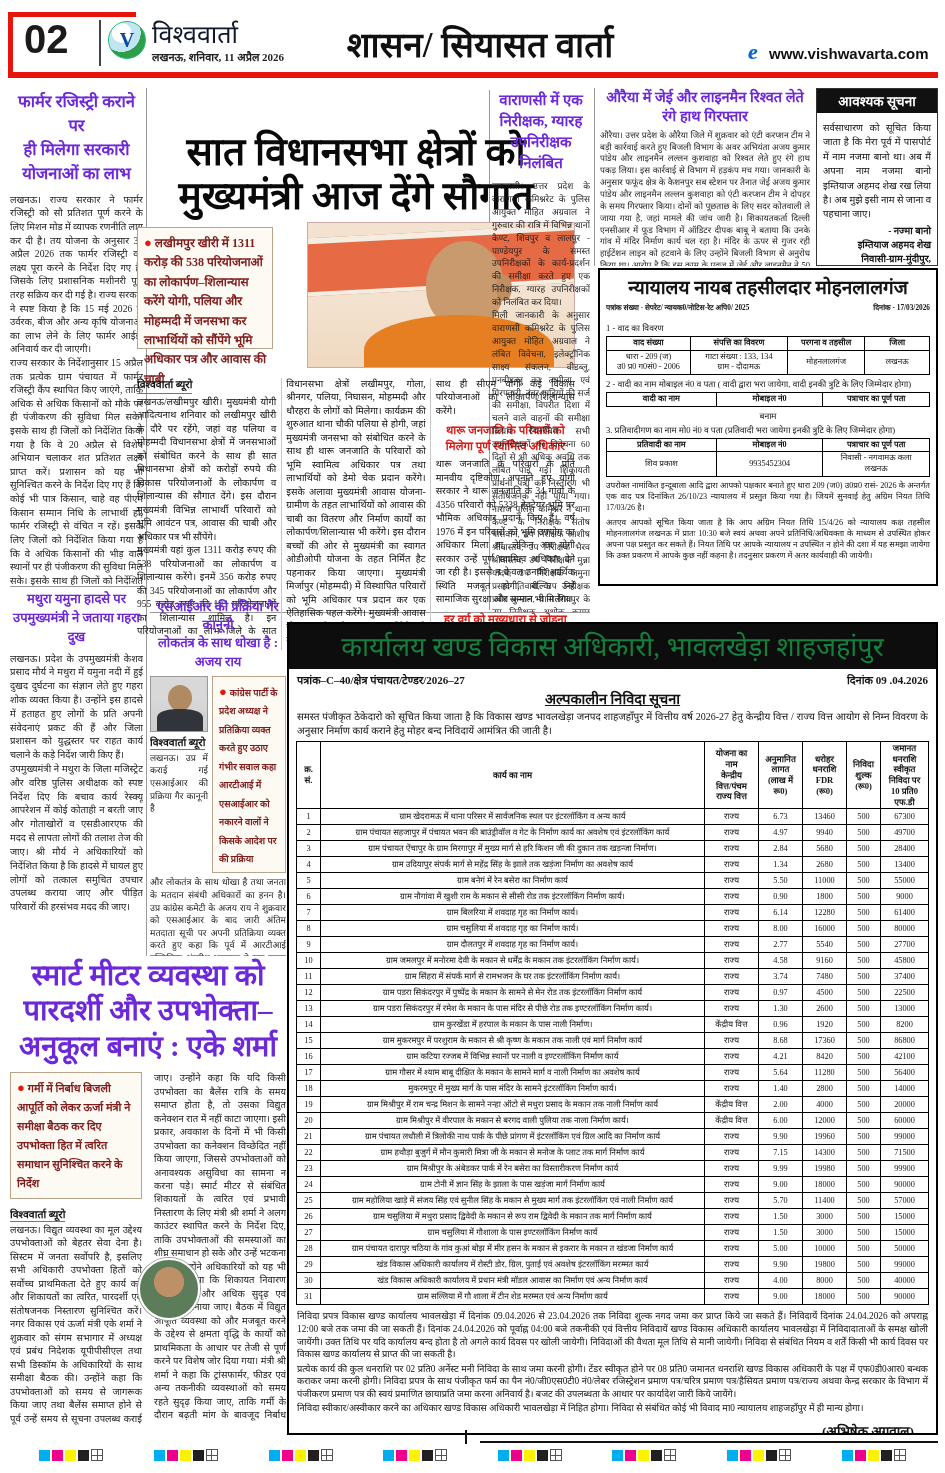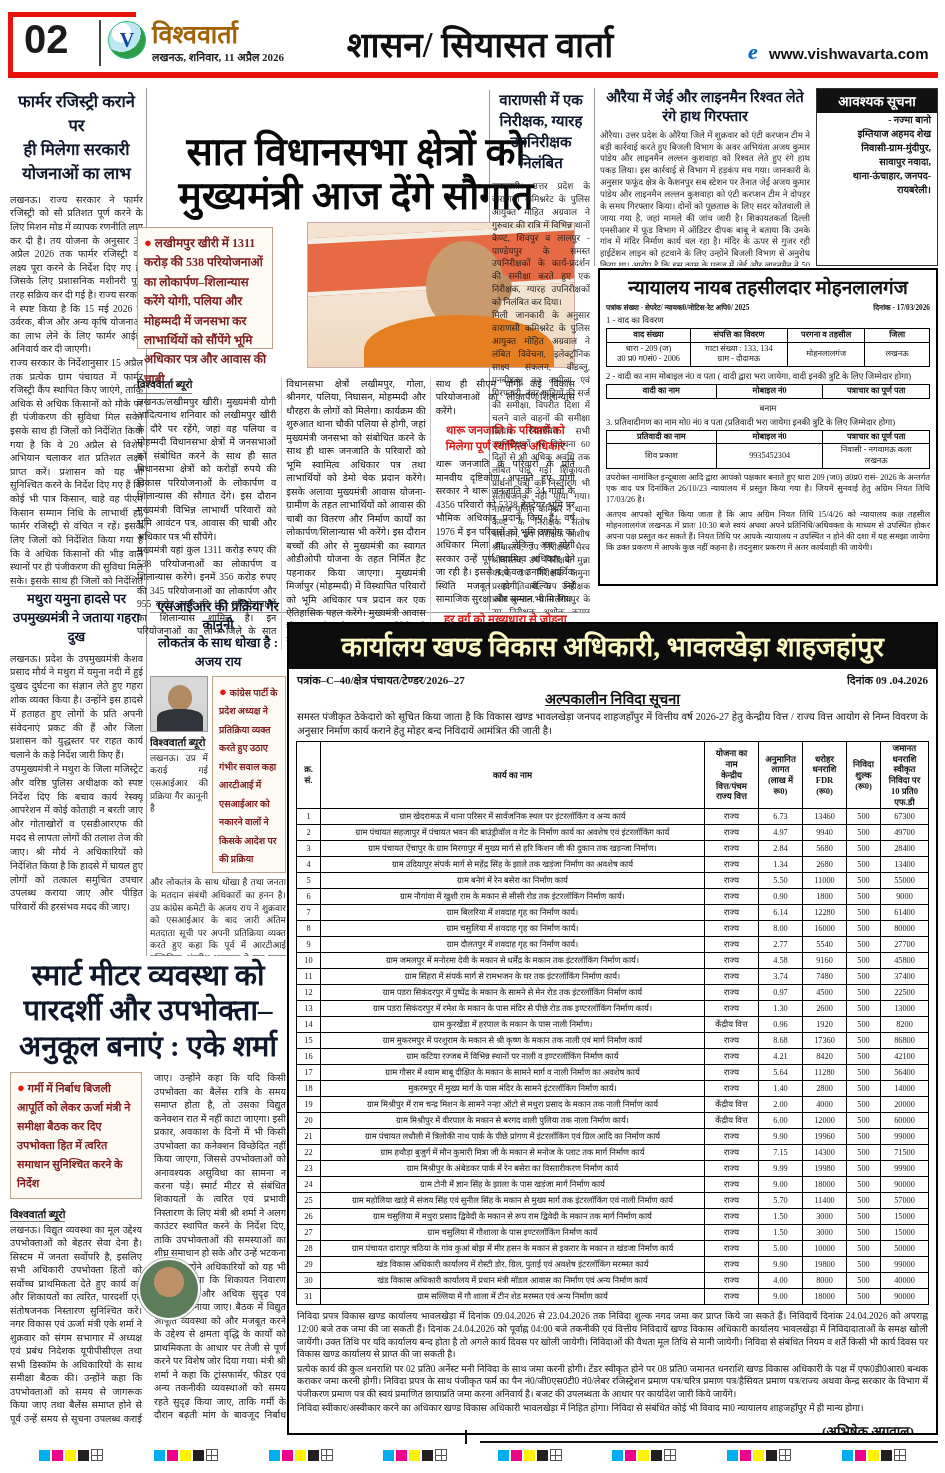--- a/index.html
+++ b/index.html
@@ -18,30 +18,30 @@
   
   #red-top { left:8px; top:12px; width:128px; height:5px; background:#e8140c; }
   #red-left { left:8px; top:12px; width:5px; height:60px; background:#e8140c; }
   #red-rule { left:8px; top:72px; width:930px; height:6px; background:#e8140c; }
   #page-number { left:24px; top:17px; font-size:40px; font-weight:bold; color:#1b1b1b; }
   #hdr-div { left:99px; top:20px; width:2px; height:46px; background:#444; position:absolute; }
   #logo { left:108px; top:21px; width:38px; height:38px; border-radius:50%;
     background:radial-gradient(circle at 35% 30%, #ffffff 0 28%, #bfe6f2 29% 55%, #2e9e49 56% 78%, #1565c0 79% 100%);
     border:1px solid #2b7; display:flex; align-items:center; justify-content:center;
     font-weight:bold; font-size:20px; color:#0d47a1; }
-  #logo-title { left:152px; top:16px; font-size:25px; font-weight:bold; color:#a16207; }
+  #logo-title { left:152px; top:16px; font-size:25px; font-weight:normal; color:#0f172a; }
   #logo-date { left:152px; top:49px; font-size:11px; font-weight:bold; color:#222; }
   #section-title { left:300px; top:20px; width:360px; text-align:center; font-size:35px; font-weight:bold; color:#101010; }
   #web { left:742px; top:42px; display:flex; align-items:center; gap:5px; }
   #e-icon { width:22px; height:22px; border-radius:50%; color:#1565c0; font-size:22px; font-weight:bold; font-style:italic;
     line-height:20px; text-align:center; text-shadow:0 0 1px #6cf; font-family:"Liberation Serif",serif; }
   #web-text { font-size:15px; font-weight:bold; color:#111; }
 
   
-  .headline { font-weight:bold; text-align:center; color:#0f172a; }
+  .headline { font-weight:bold; text-align:center; color:#6d28d9; }
   .bodytext { text-align:justify; color:#1d1d1d; }
   .byline { font-weight:bold; font-size:10.5px; border-bottom:1px solid #777; display:inline-block; margin-bottom:2px; }
   .red-sub { color:#d91e18; font-weight:bold; text-align:center; font-size:11.5px; line-height:1.35; margin:5px 0 4px; }
   .bullet-box { border:1px solid #b9a489; background:#fdf9f3; padding:5px 6px 6px; position:relative; }
   .bullet-dot { color:#e8140c; font-size:13px; line-height:1; margin-right:3px; }
   .bullet-text { font-weight:bold; line-height:1.45; color:#7f1d1d; display:inline; }
 
   #farmer { left:10px; top:90px; width:133px; height:498px; overflow:hidden; }
   #farmer .headline { font-size:16.5px; line-height:1.45; margin-bottom:7px; }
   #farmer .bodytext { font-size:9.6px; line-height:1.42; }
@@ -70,21 +70,21 @@
   #auraiya .bodytext { font-size:8.6px; line-height:1.38; }
 
   #notice { left:816px; top:88px; width:122px; height:178px; border:1px solid #333; overflow:hidden; }
   #notice-title { background:#111; color:#fff; text-align:center; font-weight:bold; font-size:13.5px; padding:3px 0; }
   #notice-body { font-size:9.6px; line-height:1.5; padding:8px 6px 2px; text-align:justify; }
   #notice-sign { font-size:9.6px; line-height:1.45; font-weight:bold; text-align:right; padding:0 6px; }
 
   
   #court { left:598px; top:268px; width:340px; height:318px; border:2px solid #000; padding:4px 6px; overflow:hidden; }
   #court-title { text-align:center; font-weight:bold; font-size:19px; margin-bottom:2px; }
-  #court-refrow { display:flex; justify-content:space-between; font-size:7.3px; font-weight:bold; margin-bottom:2px; }
+  #court-refrow { display:flex; justify-content:space-between; font-size:7.3px; font-weight:bold; margin-bottom:10px; }
   .court-sec { font-size:8.6px; margin:2px 0; }
   .court-table { width:100%; border-collapse:collapse; margin:1px 0 3px; }
   .court-table th,.court-table td { border:1px solid #000; font-size:8.2px; text-align:center; padding:1px 2px; line-height:1.3; }
   .court-table th { font-weight:bold; }
   .court-vs { text-align:center; font-size:8.6px; margin:1px 0; }
   .court-para { font-size:8.2px; line-height:1.38; text-align:justify; margin-top:3px; }
 
   
   #mathura { left:10px; top:590px; width:133px; height:366px; overflow:hidden; }
   #mathura .headline { font-size:13px; line-height:1.45; margin-bottom:5px; }
@@ -104,21 +104,21 @@
   #smart .headline { font-size:29px; line-height:1.22; margin-bottom:8px; }
   #smart-cols { column-count:2; column-gap:12px; height:358px; overflow:hidden; }
   #smart .bullet-box { margin-bottom:5px; }
   #smart .bullet-text { font-size:11px; }
   #smart .bodytext { font-size:9.5px; line-height:1.42; }
   #smart-photo { position:absolute; left:128px; top:300px; width:62px; height:62px; border-radius:50%;
     background:radial-gradient(circle at 50% 38%, #bd9067 0 32%, #5d7d5a 33% 100%); border:2px solid #fff; box-shadow:0 0 0 1px #999; }
 
   
   #tender { left:287px; top:622px; width:651px; height:813px; border:2px solid #000; overflow:hidden; background:#fff; }
-  #tender-banner { background:#0d0d0d; color:#fef9c3; text-align:center; font-weight:bold; font-size:27px; padding:3px 0 5px; }
+  #tender-banner { background:#0d0d0d; color:#15803d; text-align:center; font-weight:normal; font-size:27px; padding:3px 0 5px; }
   #tender-refrow { display:flex; justify-content:space-between; font-weight:bold; font-size:11px; padding:3px 8px 0;gap:40px; }
   #tender-heading { text-align:center; font-weight:bold; font-size:14.5px; text-decoration:underline; margin:1px 0 2px; }
   #tender-intro { font-size:10px; line-height:1.35; text-align:justify; padding:0 8px; }
   #tender-table { width:calc(100% - 14px); margin:4px 7px; border-collapse:collapse; }
   #tender-table th,#tender-table td { border:1px solid #000; font-size:8.3px; padding:1px 2px; text-align:center; line-height:1.25; }
   #tender-table th { font-weight:bold; font-size:8.6px; vertical-align:middle; }
   #tender-table td.tname { text-align:center; }
   #tender-table td { height:16px; }
   .tender-note { font-size:9.3px; line-height:1.35; text-align:justify; padding:1px 8px; }
   #tender-sign { text-align:right; padding:6px 22px 0; font-weight:bold; }
@@ -202,20 +202,21 @@
 मिली जानकारी के अनुसार वाराणसी कमिश्नरेट के पुलिस आयुक्त मोहित अग्रवाल ने लंबित विवेचना, इलेक्ट्रॉनिक साक्ष्य संकलन, वीडब्लु, एनबीडब्लु का तामीला एवं गिरफ्तारी, नंबर गाड़ियों की सर्ज की समीक्षा, विपरीत दिशा में चलने वाले वाहनों की समीक्षा किया। निलम्बित सभी उपनिरीक्षकों पर विवेचना 60 दिनों से भी अधिक अवधि तक लंबित पाई गई। शिकायती प्रार्थना पत्रों का निस्तारण भी संतोषजनक नहीं पाया गया।नाराज पुलिस कमिश्नर ने थाना कैण्ट के निरीक्षक संतोष पासवान, उप निरीक्षक आशीष श्रीवास्तव, उप निरीक्षक भैरव श्रीवास्तव, उप निरीक्षक मुन्ना यादव, उप निरीक्षक जमुना प्रसाद तिवारी, उप निरीक्षक प्रवेश कुन्तल, थाना शिवपुर के उप निरीक्षक अशोक कुमार सिंह, उप निरीक्षक कोमल यादव, उप निरीक्षक आशीष कुमार सिंह, थाना लालपुर - पाण्डेयपुर से उप निरीक्षक प्रमोद कुमार गुप्ता, उप निरीक्षक कोमल कुमार गुप्ता, उप निरीक्षक धिजेन्द्र सिंह को खराब प्रदर्शन के कारण निलम्बित कर दिया।समीक्षा के दौरान अपर पुलिस आयुक्त अपराध आलोक प्रियदर्शी, पुलिस उपायुक्त वरूणा जोन प्रमोद कुमार, अपर पुलिस उपायुक्त नीतू, सहायक पुलिस आयुक्त कैण्ट अपूर्व पाण्डेय सहित अन्य कर्मचारीगण उपस्थित रहे।</div>
   </div>
 
   <div class="abs" id="auraiya">
     <div class="headline">औरैया में जेई और लाइनमैन रिश्वत लेते रंगे हाथ गिरफ्तार</div>
     <div class="bodytext">औरैया। उत्तर प्रदेश के औरैया जिले में शुक्रवार को एंटी करप्शन टीम ने बड़ी कार्रवाई करते हुए बिजली विभाग के अवर अभियंता अजय कुमार पांडेय और लाइनमैन लल्लन कुशवाहा को रिश्वत लेते हुए रंगे हाथ पकड़ लिया। इस कार्रवाई से विभाग में हड़कंप मच गया। जानकारी के अनुसार फफूंद क्षेत्र के कैशनपुर सब स्टेशन पर तैनात जेई अजय कुमार पांडेय और लाइनमैन लल्लन कुशवाहा को एंटी करप्शन टीम ने दोपहर के समय गिरफ्तार किया। दोनों को पूछताछ के लिए सदर कोतवाली ले जाया गया है, जहां मामले की जांच जारी है। शिकायतकर्ता दिल्ली एनसीआर में फूड विभाग में ऑडिटर दीपक बाबू ने बताया कि उनके गांव में मंदिर निर्माण कार्य चल रहा है। मंदिर के ऊपर से गुजर रही हाईटेंशन लाइन को हटवाने के लिए उन्होंने बिजली विभाग से अनुरोध किया था। आरोप है कि इस काम के एवज में जेई और लाइनमैन ने 50 हजार रुपए की रिश्वत मांगी। दीपक बाबू ने इस संबंध में एंटी करप्शन ब्यूरो लखनऊ में शिकायत दर्ज कराई थी। योजना के तहत शुक्रवार को 11 हजार रुपए एडवांस देने पहुंचे, तभी टीम ने दोनों आरोपियों को रिश्वत लेते हुए रंगे हाथ गिरफ्तार कर लिया। कोतवाली प्रभारी निरीक्षक राजकुमार सिंह ने पुष्टि की है कि एंटी करप्शन टीम ने यह कार्रवाई की और जांच जारी है।</div>
   </div>
 
   <div class="abs" id="notice">
     <div id="notice-title">आवश्यक सूचना</div>
+    <div id="notice-body">सर्वसाधारण को सूचित किया जाता है कि मेरा पूर्व में पासपोर्ट में नाम नजमा बानो था। अब मैं अपना नाम नजमा बानो इम्तियाज अहमद शेख रख लिया है। अब मुझे इसी नाम से जाना व पहचाना जाए।</div>
     <div id="notice-sign" class="pre">- नज्मा बानो
 इम्तियाज अहमद शेख
 निवासी-ग्राम-मुंदीपुर,
 सावापुर नवादा,
 थाना-ऊंचाहार, जनपद-
 रायबरेली।</div>
   </div>
 
   <div class="abs" id="court">
     <div id="court-title">न्यायालय नायब तहसीलदार मोहनलालगंज</div>

